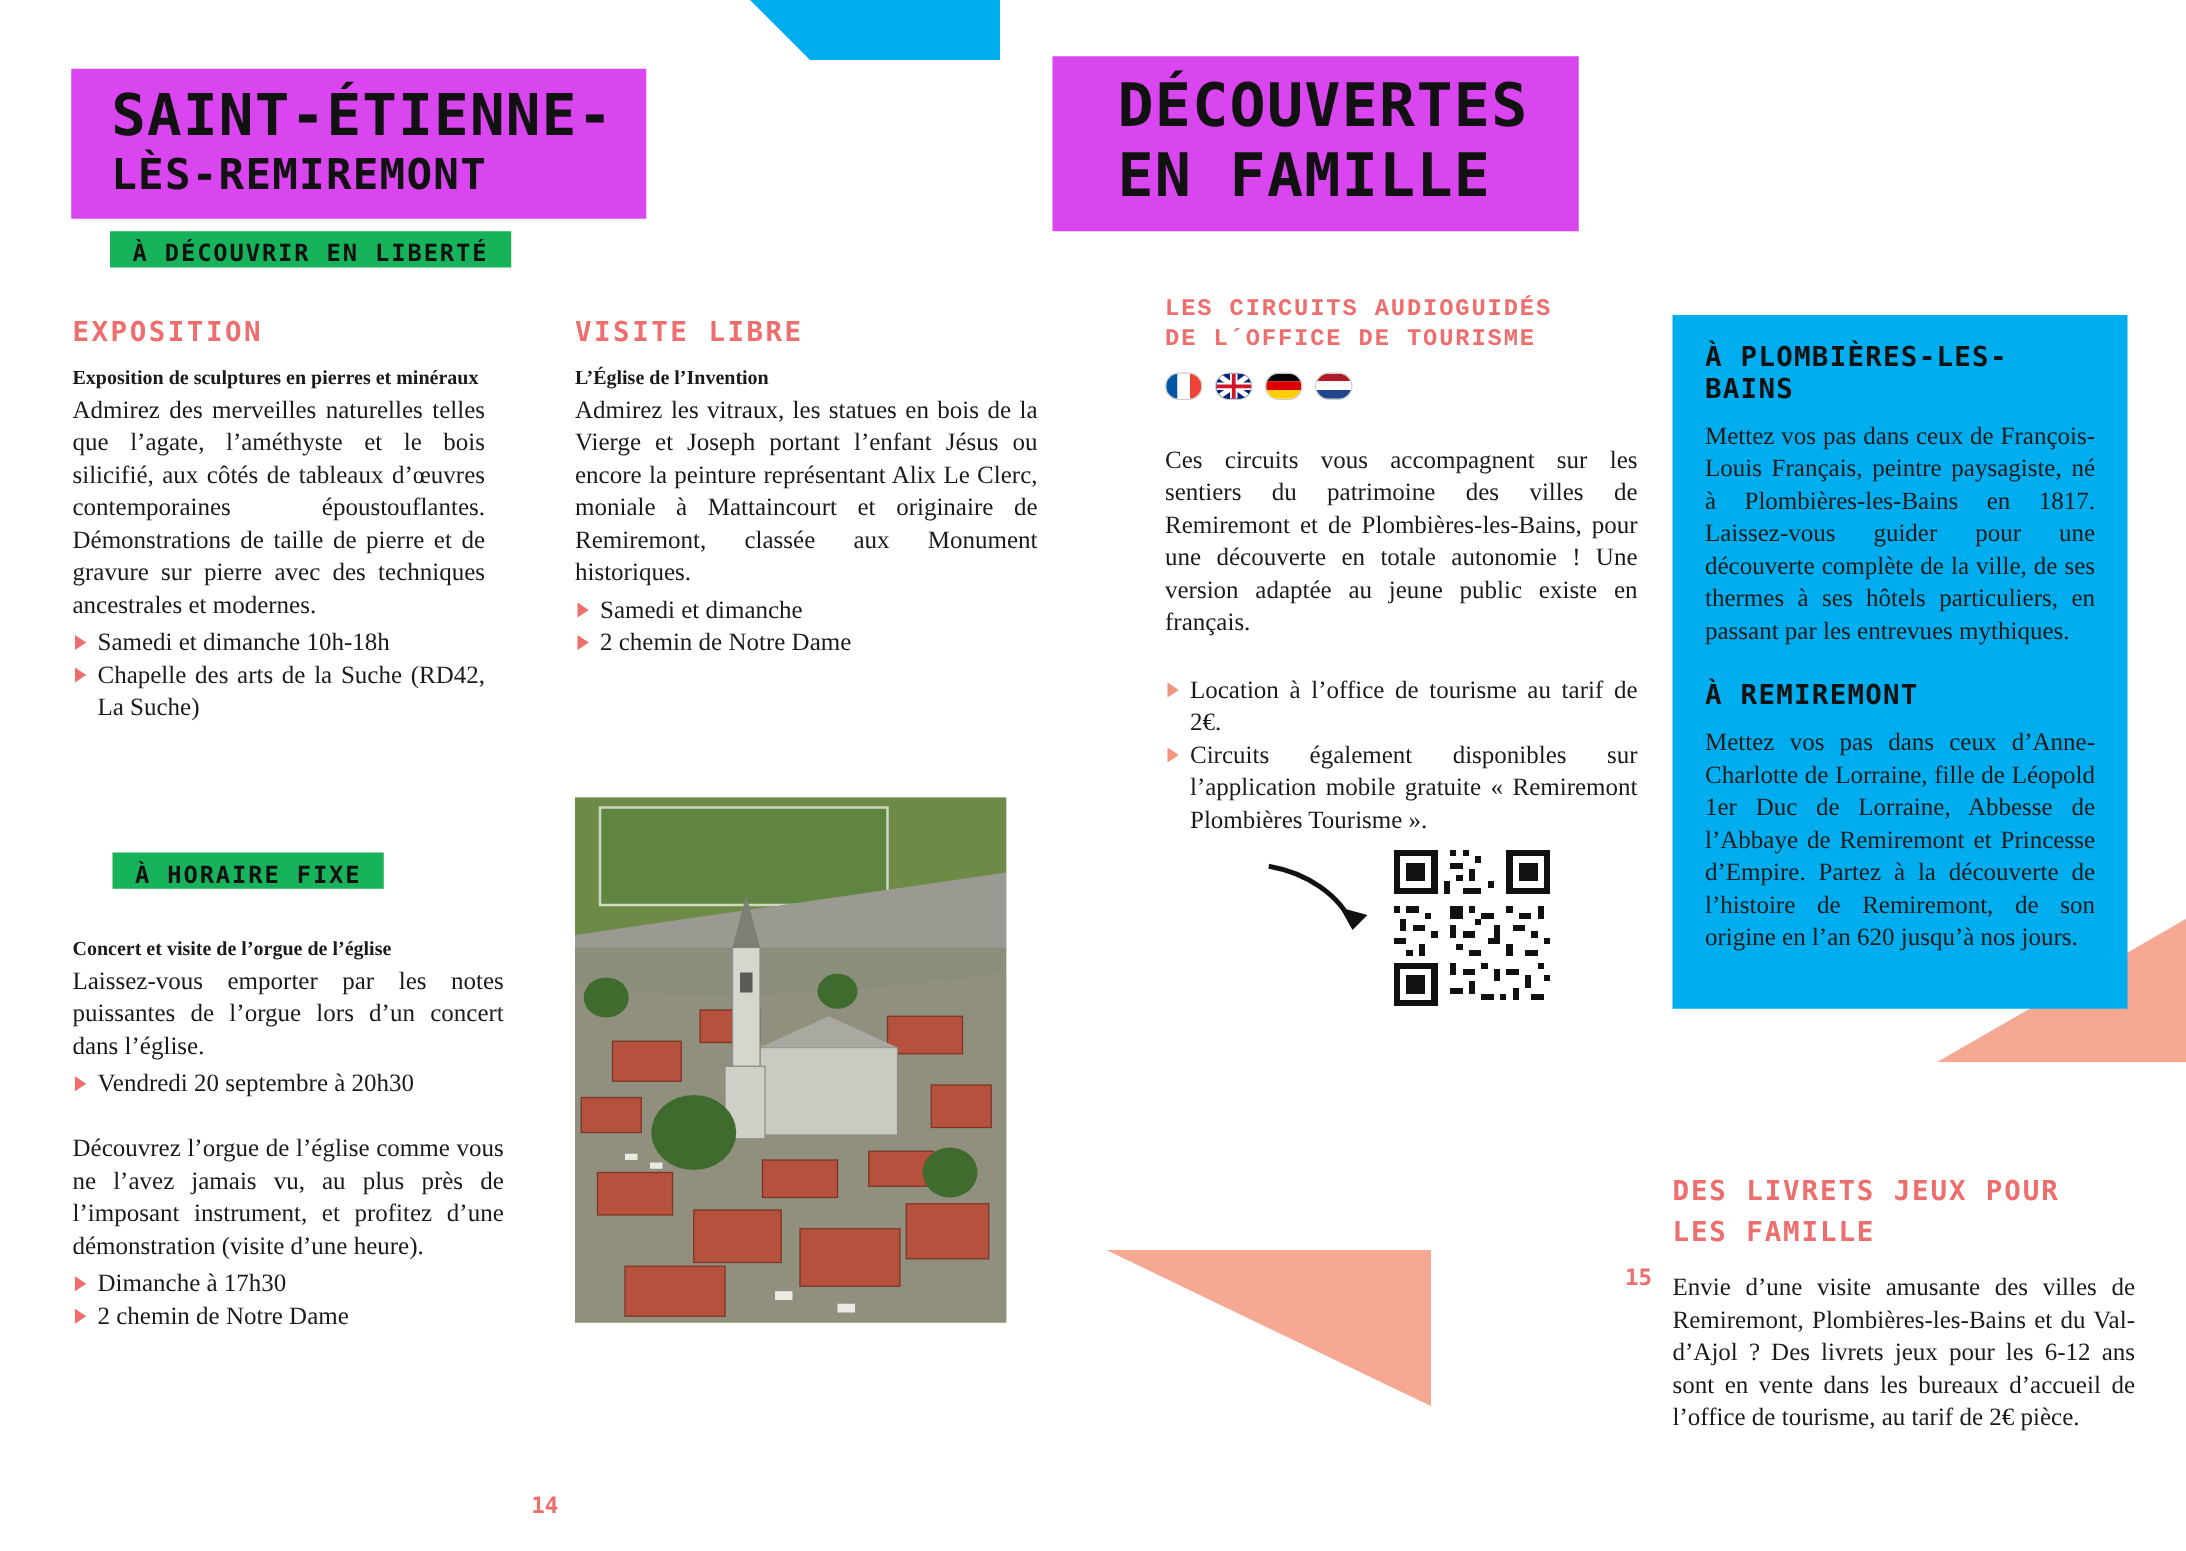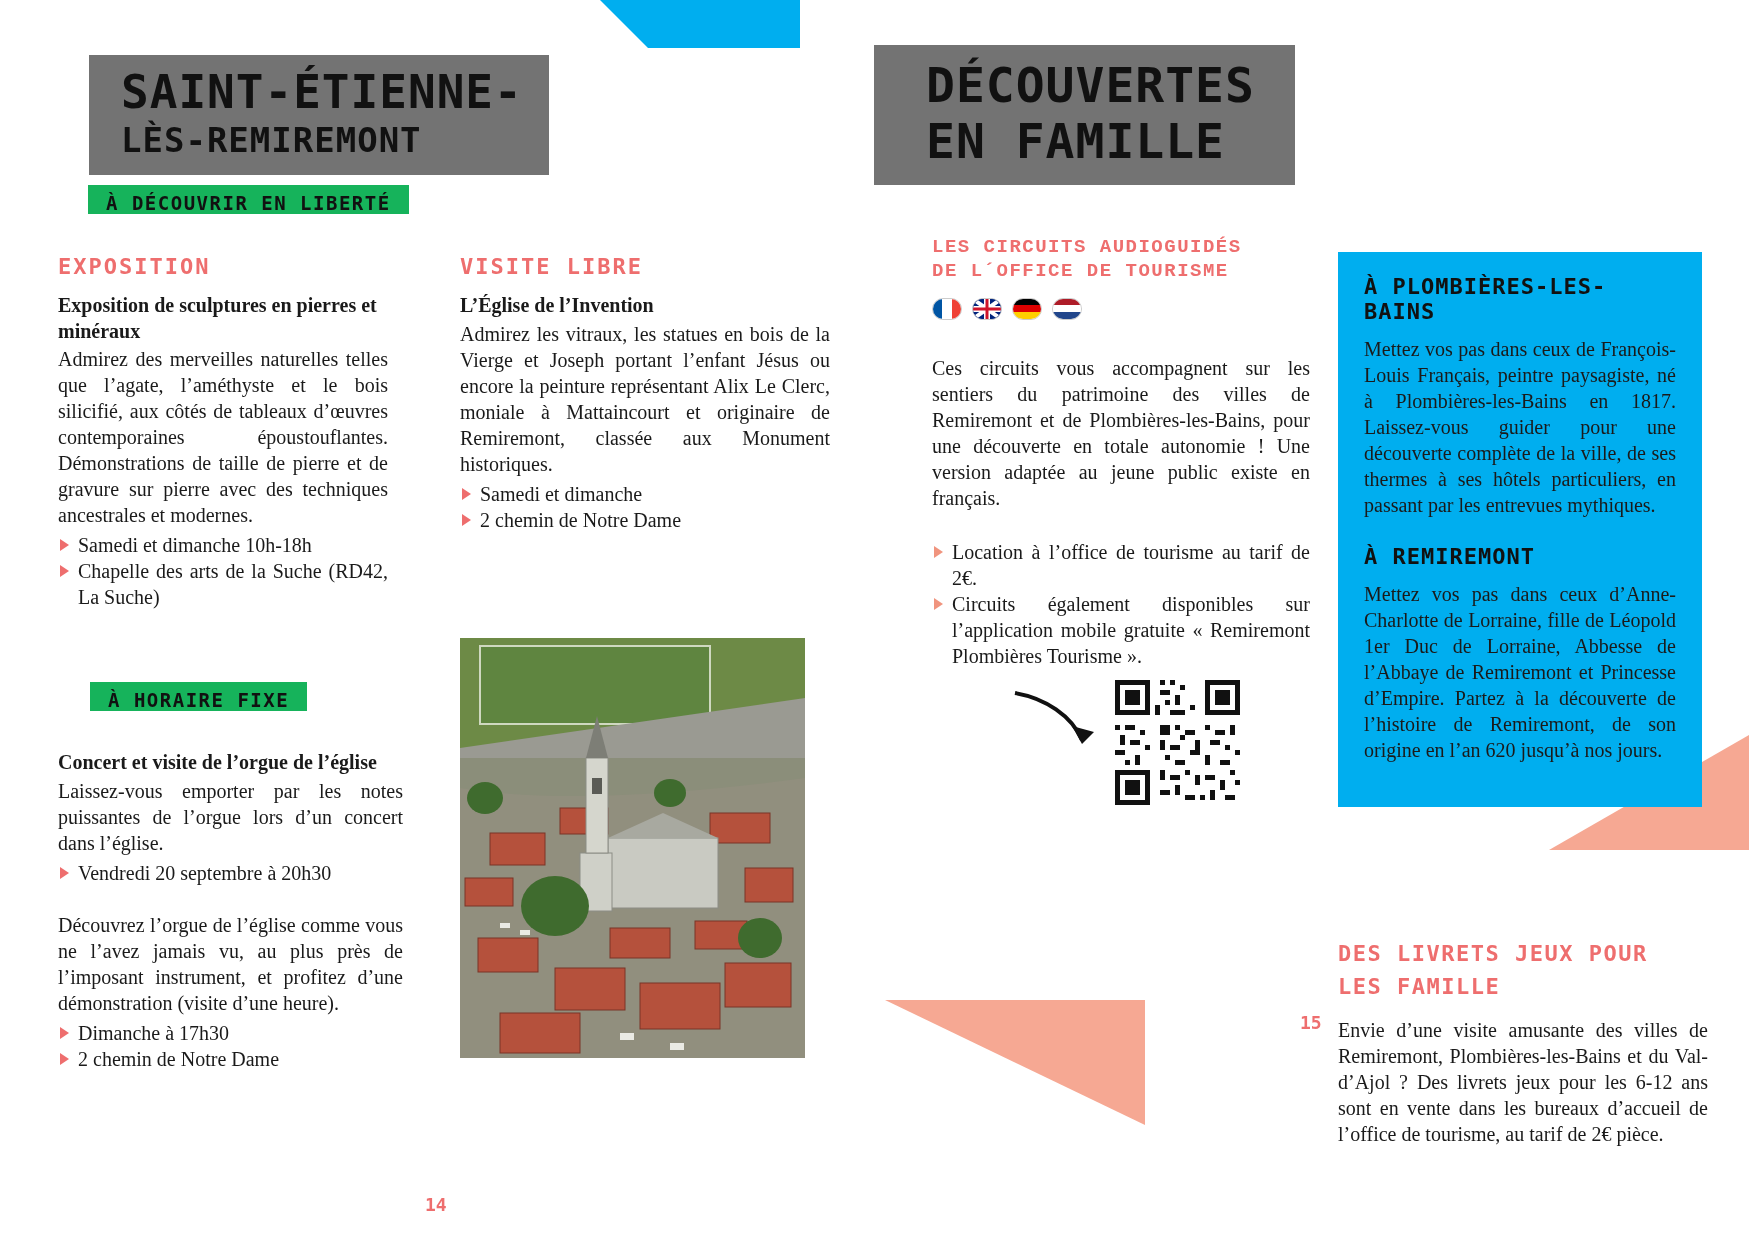--- a/index.html
+++ b/index.html
@@ -26,38 +26,38 @@
     background:#F6A893;
     clip-path:polygon(0 0,100% 0,100% 100%);
   }
 
   
   .left-page{position:absolute;left:0;top:0;width:875px;height:1241px;}
   .right-page{position:absolute;left:875px;top:0;width:874px;height:1059px;}
 
   
   .banner{
-    background:#737373;display:inline-block;padding:14px 26px 18px 32px;
-    font-family:"DejaVu Sans Mono",monospace;font-weight:bold;
-    color:#111;letter-spacing:1px;line-height:1.0;margin-left:32px;
+    background:#d946ef;display:inline-block;padding:14px 26px 18px 32px;
+    font-family:"DejaVu Sans Mono",monospace;font-weight:bold;
+    color:#111;letter-spacing:1px;line-height:1.0;
   }
   .banner .l1{font-size:46px;display:block;}
   .banner .l2{font-size:34px;display:block;margin-top:8px;}
 
   .badge-green{
     display:inline-block;background:#16B35B;color:#111;
     font-family:"DejaVu Sans Mono",monospace;font-weight:bold;
     font-size:19px;letter-spacing:1.5px;padding:7px 18px 0 18px;
   }
 
   .sec-title{
     font-family:"DejaVu Sans Mono",monospace;font-weight:bold;
     color:#EE6E6E;font-size:22px;letter-spacing:2px;margin-bottom:14px;
   }
-  .lead{font-weight:bold;font-size:20px;line-height:1.28;margin:0 0 2px 0;}
+  .lead{font-weight:bold;font-size:16px;line-height:1.28;margin:0 0 2px 0;}
   p.body{font-size:20px;line-height:1.30;margin:0;text-align:justify;}
 
   ul.arrows{list-style:none;margin:4px 0 0 0;padding:0;}
   ul.arrows li{
     position:relative;padding-left:20px;font-size:20px;line-height:1.30;
     text-align:justify;
   }
   ul.arrows li:before{
     content:"";position:absolute;left:2px;top:7px;
     border-left:9px solid #EE6E6E;border-top:6px solid transparent;

